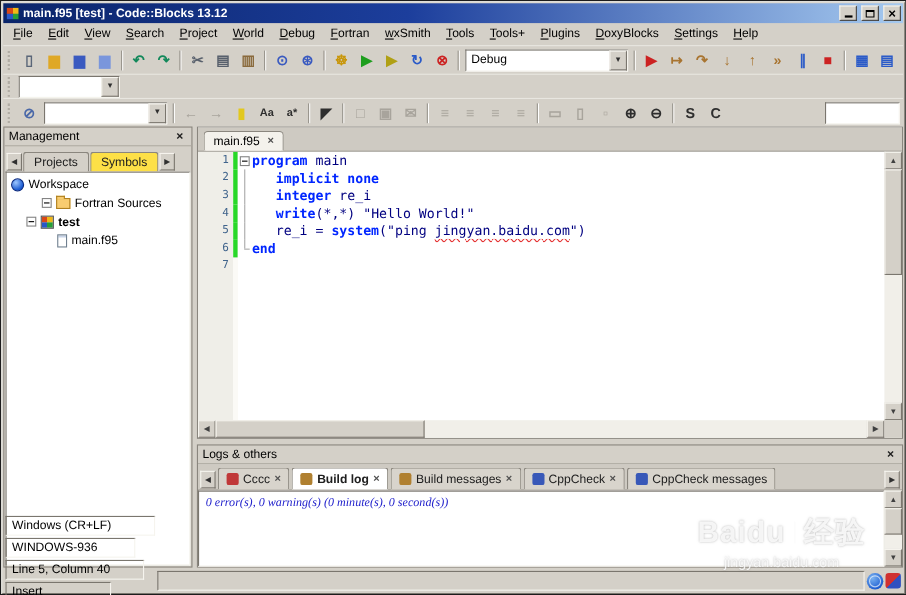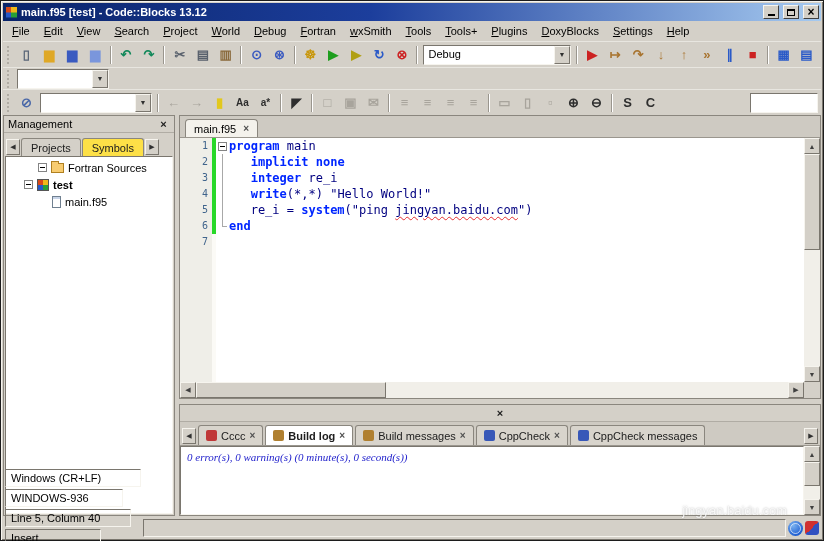--- a/index.html
+++ b/index.html
@@ -302,20 +302,24 @@
         <span>Management</span>
         <span class="cap-x"></span>
       </div>
       <div class="mgmt-tabs">
         <span class="tab-arrow left"></span>
         <span class="mtab sel">Projects</span>
         <span class="mtab">Symbols</span>
         <span class="tab-arrow right"></span>
       </div>
       <div class="tree" id="tree">
+          <div class="trow" style="padding-left: 4px;">
+            <span class="ti ti-workspace"></span>
+            <span class="tlabel">Workspace</span>
+          </div>
           <div class="trow" style="padding-left: 32px;">
             <span class="exbox"></span>
             <span class="ti ti-folder"></span>
             <span class="tlabel">Fortran Sources</span>
           </div>
           <div class="trow" style="padding-left: 18px;">
             <span class="exbox"></span>
             <span class="ti ti-project"></span>
             <span class="tlabel b">test</span>
           </div>
@@ -401,20 +405,21 @@
             <span class="sb-btn">▶</span>
           </div>
           <div class="corner"></div>
         </div>
       </div>
 
       <div class="hsplit"></div>
 
       <div class="logs">
         <div class="panel-cap">
+          <span>Logs &amp; others</span>
           <span class="cap-x"></span>
         </div>
         <div class="log-tabs">
           <span class="tab-arrow left" style="margin-right:2px"></span>
           <span id="logtab-strip" style="display:flex;align-items:flex-start">
               <div class="ltab">
                 <span class="ltab-ic" style="background: rgb(192, 56, 56);"></span>
                 <span>Cccc</span>
                 <span class="tab-x">×</span>
               </div>
@@ -465,16 +470,21 @@
         <span class="sb-cell" style="width: 96px;">Insert</span>
         <span class="sb-cell" style="width: 86px;">Read/Write</span>
         <span class="sb-cell" style="width: 94px;">default</span>
       </span>
     <span class="sb-fill"></span>
     <span class="globe"></span>
     <span class="ime"></span>
   </div>
 
   <div class="watermark">
+    <div class="wm-top">
+      <span>Baidu</span>
+      <span class="wm-sep"></span>
+      <span>经验</span>
+    </div>
     <div class="wm-url">jingyan.baidu.com</div>
   </div>
 
 </div>
 
 </body></html>

